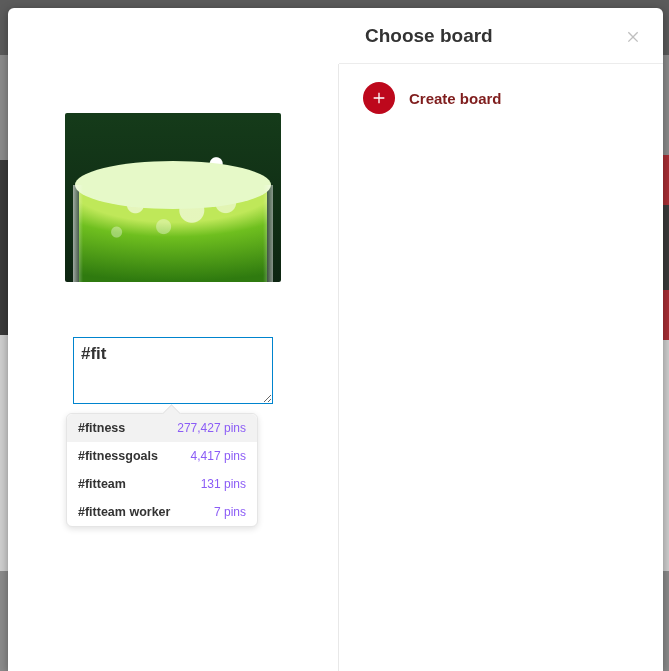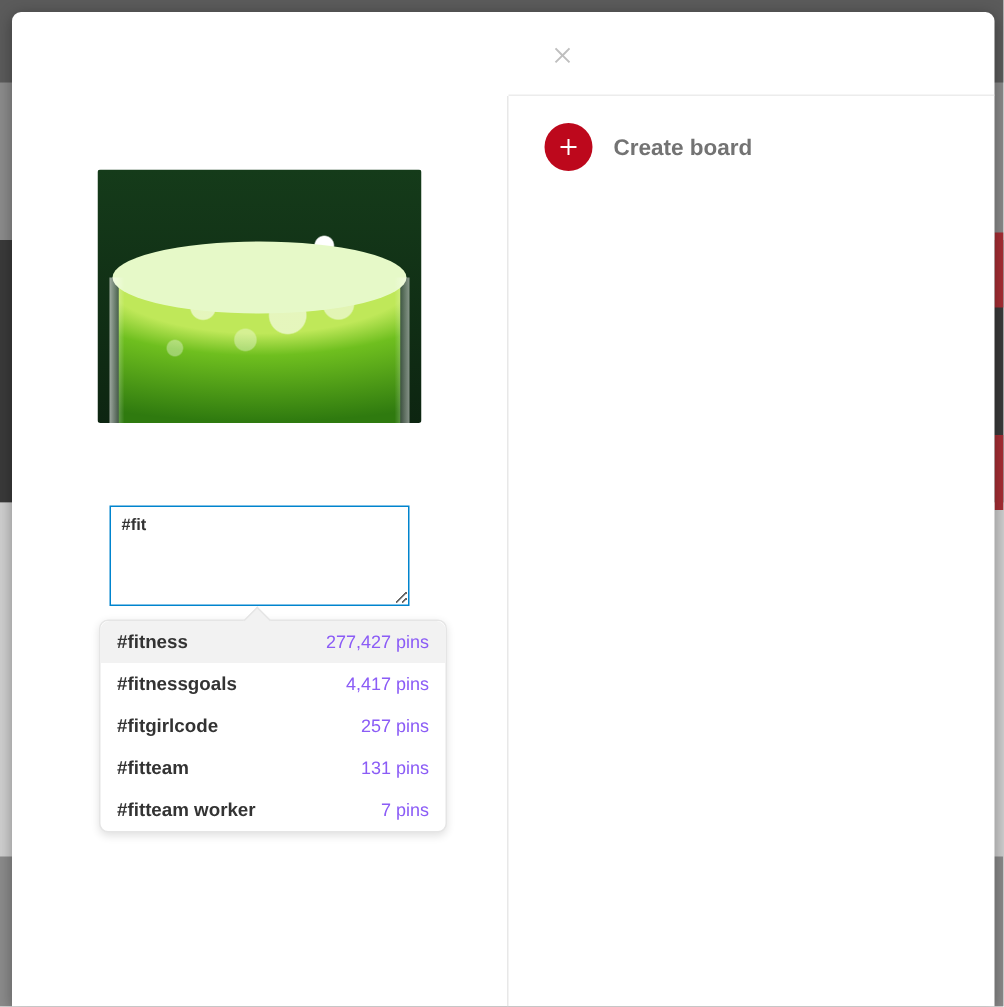--- a/index.html
+++ b/index.html
@@ -68,32 +68,32 @@
     width: 200px;
     margin: 55px auto 0;
     position: relative;
   }
   .desc-input {
     width: 200px; height: 67px;
     border: 1px solid #0084ce;
     outline: none;
     resize: both;
     font-family: inherit;
-    font-size: 11px;
+    font-size: 17px;
     font-weight: bold;
     color: #333;
     padding: 6px 7px;
     line-height: 1.2;
     overflow: auto;
   }
 
   .suggest {
     position: absolute;
     top: 76px; left: -7px;
-    width: 232px;
+    width: 192px;
     background: #fff;
     border: 1px solid #e5e5e5;
     border-radius: 6px;
     box-shadow: 0 2px 6px rgba(0,0,0,.12);
   }
   .suggest::before {
     content: "";
     position: absolute;
     top: -7px; left: 98px;
     width: 12px; height: 12px;
@@ -157,21 +157,21 @@
     width: 32px; height: 32px;
     border-radius: 50%;
     background: #bd081c;
     display:flex; align-items:center; justify-content:center;
     flex-shrink: 0;
   }
   .plus-badge svg { width:16px; height:16px; display:block; }
   .create-label {
     font-size: 15px;
     font-weight: bold;
-    color: #737373;
+    color: #7f1d1d;
   }
 </style>
 </head>
 <body>
 
 <div class="backdrop">
   <div class="stripe-top"></div>
   <div class="stripe-mid"></div>
   <div class="stripe-low"></div>
   <div class="bump1"></div>
@@ -197,39 +197,36 @@
       <div class="suggest" id="suggest-list">
           <div class="suggest-row selected">
             <span class="tag">#fitness</span>
             <span class="count">277,427 pins</span>
           </div>
           <div class="suggest-row">
             <span class="tag">#fitnessgoals</span>
             <span class="count">4,417 pins</span>
           </div>
           <div class="suggest-row">
-            <span class="tag">#fitgirlcode</span>
-            <span class="count">257 pins</span>
-          </div>
-          <div class="suggest-row">
             <span class="tag">#fitteam</span>
             <span class="count">131 pins</span>
           </div>
           <div class="suggest-row">
             <span class="tag">#fitteam worker</span>
             <span class="count">7 pins</span>
           </div>
         </div>
     </div>
   </div>
 
   <div class="divider"></div>
 
   <div class="right-pane">
     <div class="rp-header">
+      <div class="rp-title">Choose board</div>
       <div class="close-btn">
         <svg viewBox="0 0 24 24">
           <path d="M18.3 5.71 12 12.01l-6.3-6.3L4.29 7.12l6.3 6.3-6.3 6.29 1.41 1.41 6.3-6.29 6.3 6.29 1.41-1.41-6.3-6.29 6.3-6.3z" fill="currentColor"></path>
         </svg>
       </div>
     </div>
 
     <div class="create-row">
       <div class="plus-badge">
         <svg viewBox="0 0 24 24">

